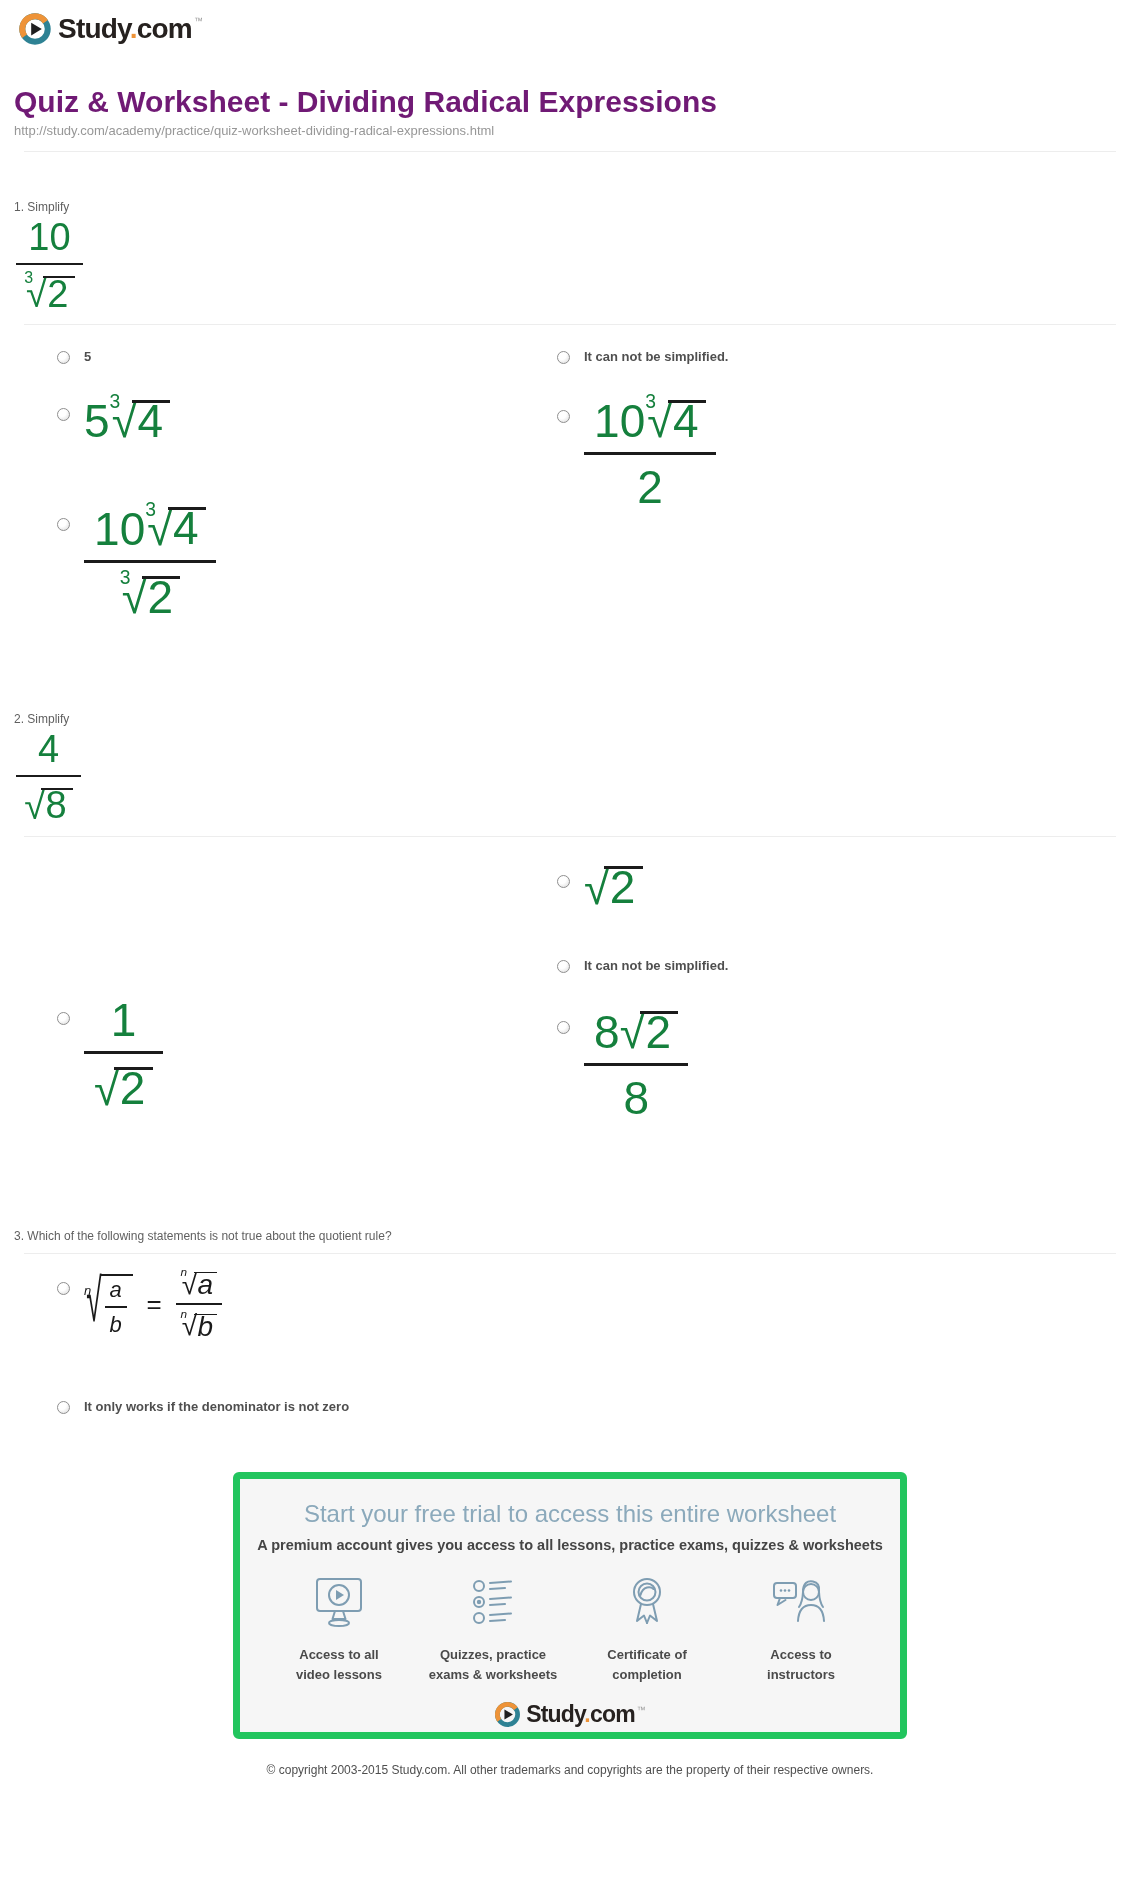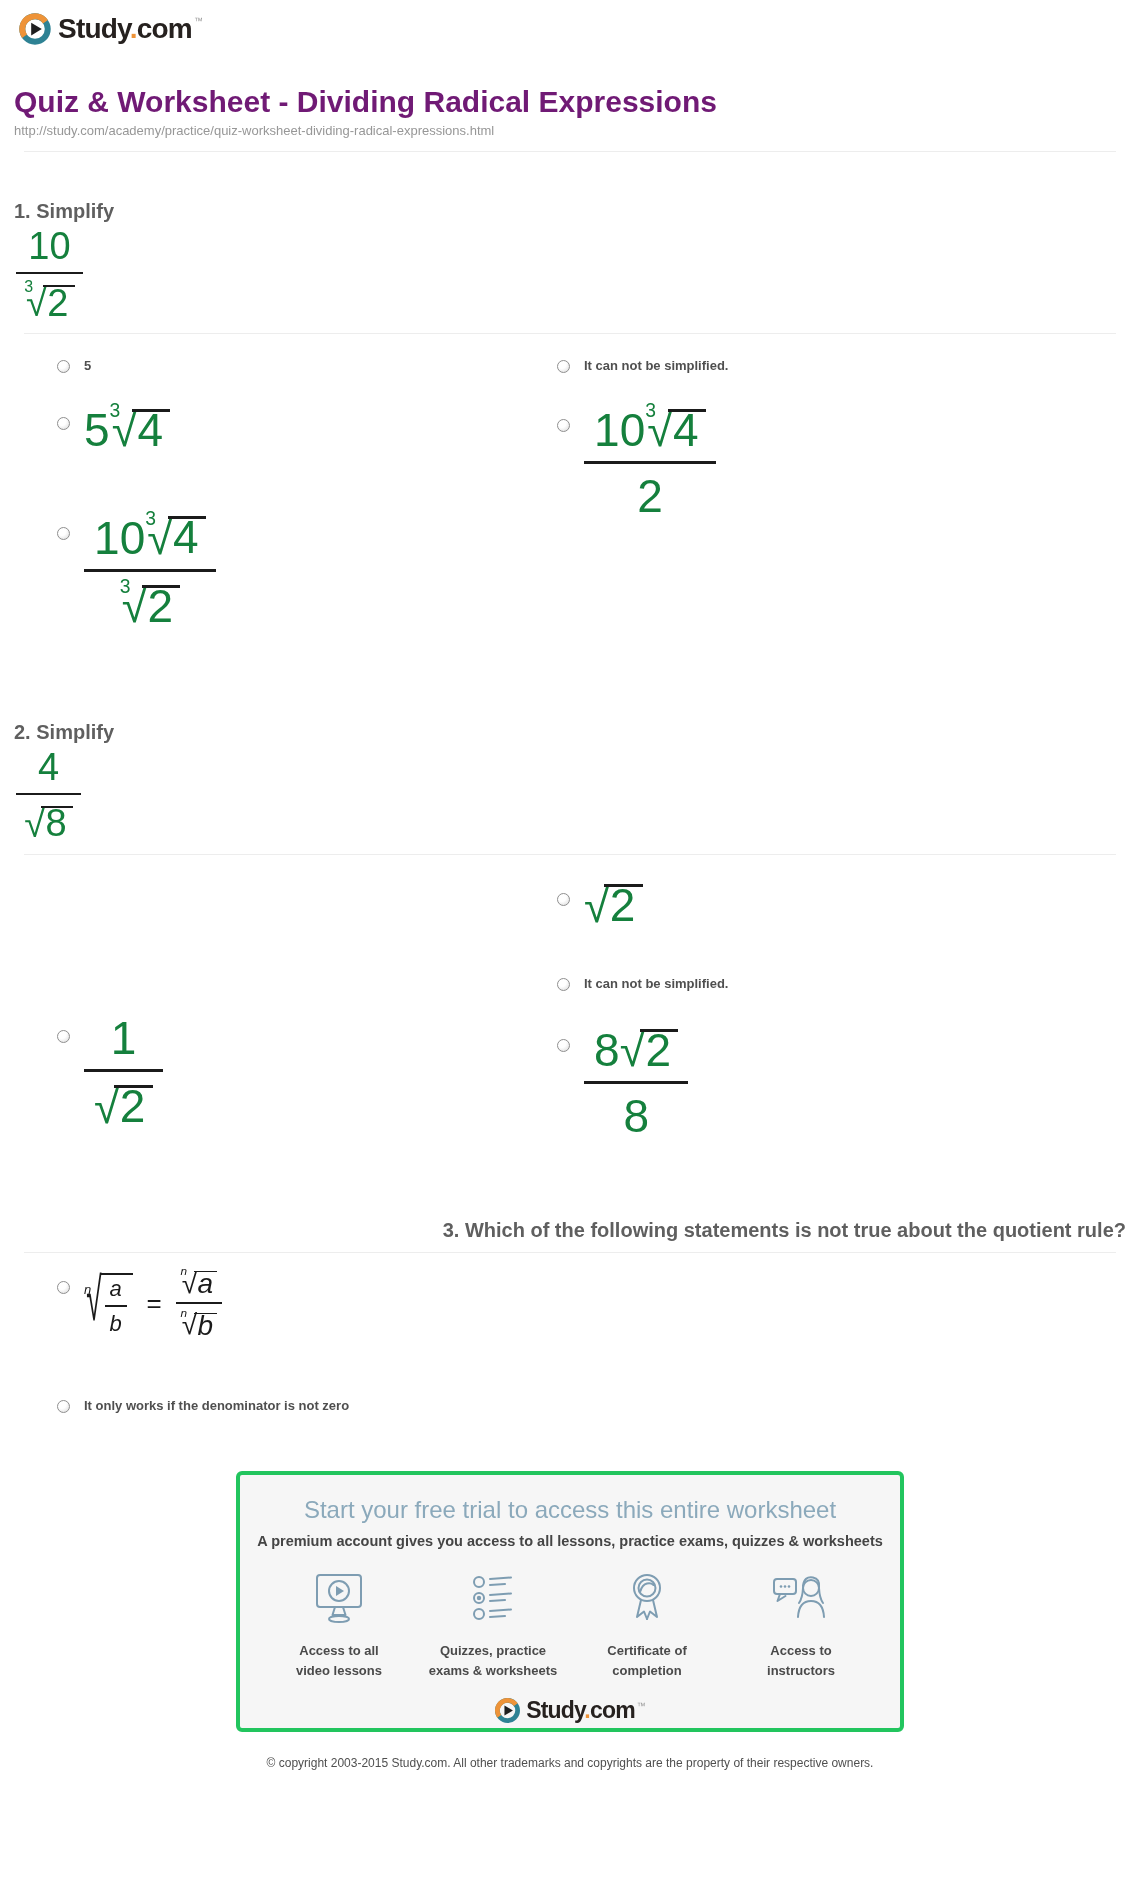--- a/index.html
+++ b/index.html
@@ -16,24 +16,24 @@
   .logo.logo-sm .logo-icon{width:27px;height:27px;margin-right:5px;}
   .logo.logo-sm .logo-text{font-size:23px;}
 
   
   .title{margin:36px 0 0 0;font-size:30px;line-height:32px;font-weight:700;color:#701a75;}
   .url{margin-top:5px;font-size:13px;color:#979797;}
   .sep{border:none;border-top:1px solid #ededed;margin:0 10px;height:0;}
   .sep.after-url{margin-top:13px;}
 
   
-  .qlabel{font-size:20px;color:#5f5f5f;font-weight:bold;}
+  .qlabel{font-size:12px;color:#5f5f5f;}
   .q1-label{margin-top:48px;}
   .q2-label{margin-top:88px;}
-  .q3-label{margin-top:76px;text-align:right;}
+  .q3-label{margin-top:104px;}
 
   .m38{font-size:38px;}
   .m46{font-size:46px;}
   .math{color:#15803d;line-height:1.15;}
 
   .fr{display:inline-block;text-align:center;vertical-align:middle;line-height:1.15;}
   .fr .fn{display:block;padding:0 0.22em 0.10em 0.22em;}
   .fr .fd{display:block;border-top:0.07em solid #1b1b1b;padding:0.12em 0.22em 0 0.22em;}
 
   .rt{display:inline-block;white-space:nowrap;line-height:1;}
@@ -65,21 +65,21 @@
   .rt.tall .sg{font-size:28px;display:inline-block;transform:scaleY(2.15);transform-origin:50% 2px;margin-top:2px;letter-spacing:0;}
   .rt.tall .rc{padding:5px 6px 0 3px;}
   .rt.tall .rc::before{top:2px;border-top:2px solid #1b1b1b;}
   .fr.sm{font-size:22px;}
   .fr.sm .fn{padding-bottom:4px;}
   .fr.sm .fd{border-top-width:2px;padding-top:4px;}
   .eq{font-size:26px;color:#1b1b1b;}
   .rt.sm2{font-size:28px;}
 
   
-  .promo{width:660px;margin:58px auto 0 auto;background:#f6f6f6;border:4px solid #22c55e;
+  .promo{width:660px;margin:58px auto 0 auto;background:#f6f6f6;border:7px solid #22c55e;
          border-radius:6px;text-align:center;padding-top:20px;position:relative;}
   .promo-title{font-size:24px;font-weight:400;color:#8ba9bb;line-height:30px;}
   .promo-sub{margin-top:8px;font-size:14.5px;font-weight:600;color:#454545;}
   .features{display:flex;margin-top:22px;padding:0 22px;}
   .feature{flex:1;}
   .feature svg{width:64px;height:58px;}
   .feature-label{margin-top:8px;font-size:13px;font-weight:600;color:#4a4a4a;line-height:1.55;}
   .promo-logo{margin-top:16px;}
   .banner{margin:14px -8px -1px -8px;background:#4b86c1;border-radius:4px;color:#fff;
           font-size:15px;padding:8px 0;}

